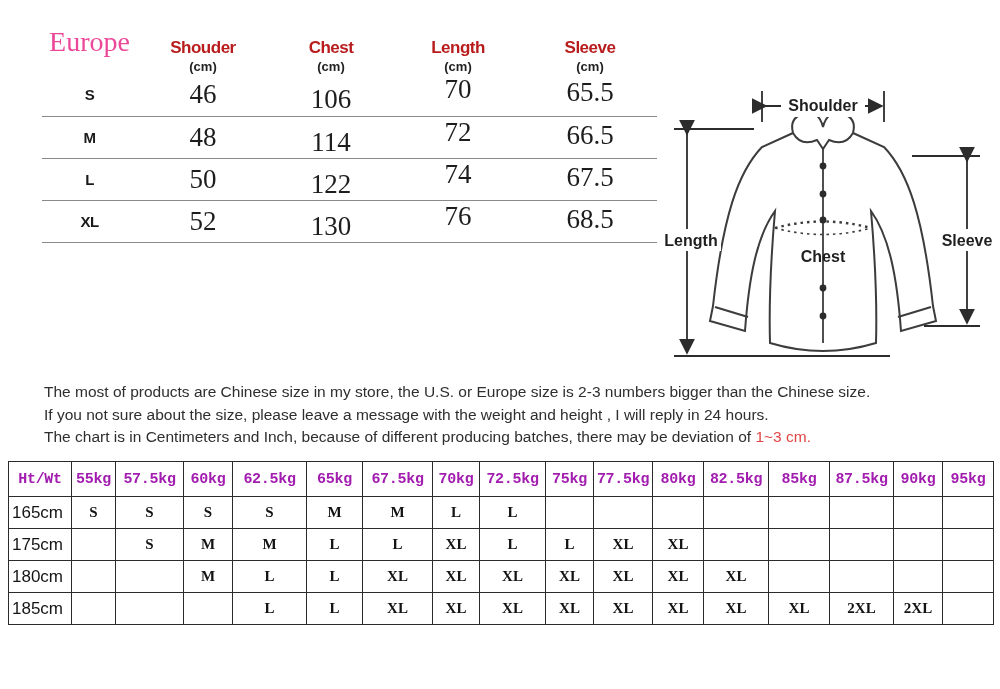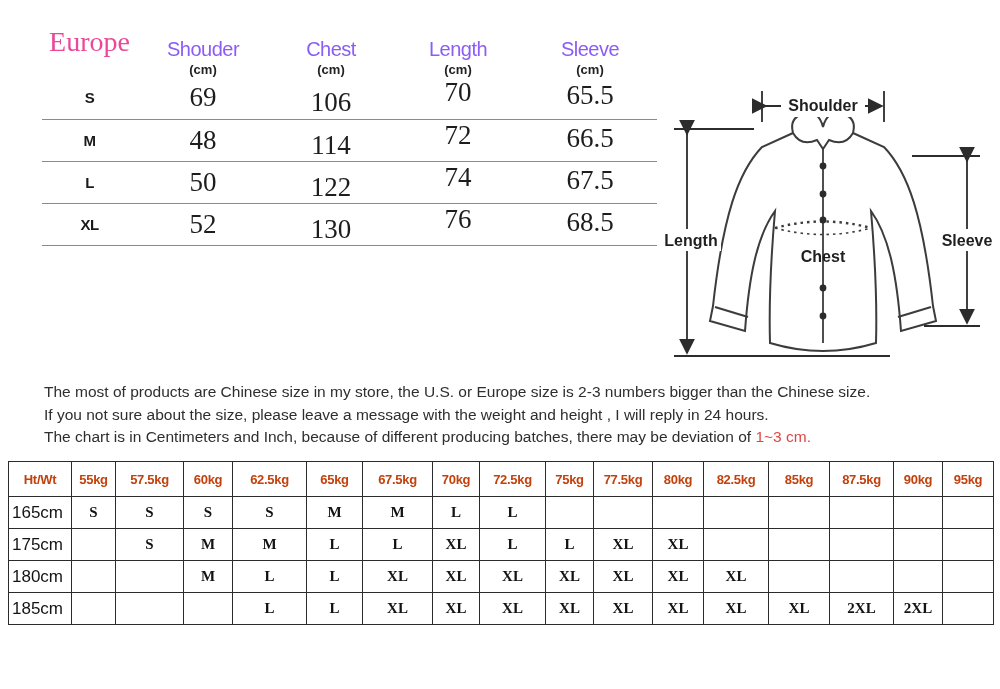--- a/index.html
+++ b/index.html
@@ -10,21 +10,21 @@
   
   .size-table-wrap{position:absolute;left:42px;top:26px;width:615px;}
   table.size-table{border-collapse:collapse;table-layout:fixed;width:615px;}
   table.size-table col.c-label{width:95px;}
   table.size-table col.c-shoulder{width:132px;}
   table.size-table col.c-chest{width:124px;}
   table.size-table col.c-length{width:130px;}
   table.size-table col.c-sleeve{width:134px;}
   .size-table th{vertical-align:top;padding:0;text-align:center;font-weight:normal;}
   .europe{font-family:"Liberation Serif",serif;font-size:28px;color:#ec4899;padding-top:14px;text-align:center;}
-  .hcol .h1{font-family:"Liberation Sans",sans-serif;font-weight:normal;font-size:20px;color:#8b5cf6;padding-top:12px;letter-spacing:-0.5px;}
+  .hcol .h1{font-family:"Liberation Sans",sans-serif;font-weight:bold;font-size:17px;color:#b91c1c;padding-top:12px;letter-spacing:-0.5px;}
   .hcol .h2{font-family:"Liberation Sans",sans-serif;font-weight:bold;font-size:13px;color:#222;margin-top:1px;}
   .size-table tbody tr{height:42px;border-bottom:1px solid #8a8a8a;}
   .size-table tbody tr.xxxl{height:45px;border-bottom:3px solid #111;}
   .size-table td{padding:0;text-align:center;vertical-align:middle;}
   td.slabel{font-family:"Liberation Sans",sans-serif;font-weight:bold;font-size:15px;color:#1a1a1a;letter-spacing:-0.5px;}
   tr.xxxl td.slabel{font-family:"Liberation Serif",serif;font-weight:normal;font-size:24px;letter-spacing:1px;}
   td.sval{font-family:"Liberation Serif",serif;font-size:27px;color:#1d1d1d;}
   tr.xxxl td.sval{font-size:31px;}
   td.sval.c1{transform:translateY(5px);margin-top:26px;}
   td.sval.c2{transform:translateY(-5px);}
@@ -35,21 +35,21 @@
   .dlabel{font-family:"Liberation Sans",sans-serif;font-weight:bold;font-size:16px;fill:#1f1f1f;}
   
   .notes{position:absolute;left:44px;top:381px;width:930px;font-size:15.5px;color:#2e2e2e;line-height:22.5px;}
   .notes .hl{color:#e24444;}
   
   .fit-table-wrap{position:absolute;left:8px;top:461px;width:985px;}
   table.fit-table{border-collapse:collapse;table-layout:fixed;width:985px;}
   .fit-table th,.fit-table td{border:1.5px solid #2b2b2b;padding:0;text-align:center;overflow:hidden;}
   .fit-table thead tr{height:35px;}
   .fit-table tbody tr{height:32px;}
-  .fit-table th{font-family:Liberation Sans, sans-serif;font-weight:bold;font-size:13px;color:#c2410c;letter-spacing:-0.3px;}
+  .fit-table th{font-family:Liberation Mono, monospace;font-weight:bold;font-size:15px;color:#a21caf;letter-spacing:-0.3px;}
   .fit-table td.hcol2{font-family:"Liberation Sans",sans-serif;font-weight:normal;font-size:17px;text-align:left;padding-left:3px;color:#141414;}
   .fit-table td.fval{font-family:"Liberation Serif",serif;font-weight:bold;font-size:15px;color:#131313;}
 </style>
 </head>
 <body>
 
 <div class="size-table-wrap">
   <table class="size-table">
     <colgroup>
       <col class="c-label">
@@ -75,21 +75,21 @@
         </th>
         <th class="hcol">
           <div class="h1">Sleeve</div>
           <div class="h2">(cm)</div>
         </th>
       </tr>
     </thead>
     <tbody id="size-rows">
         <tr>
           <td class="slabel">S</td>
-          <td class="sval c0">69</td>
+          <td class="sval c0">46</td>
           <td class="sval c1">106</td>
           <td class="sval c2">70</td>
           <td class="sval c3">65.5</td>
         </tr>
         <tr>
           <td class="slabel">M</td>
           <td class="sval c0">48</td>
           <td class="sval c1">114</td>
           <td class="sval c2">72</td>
           <td class="sval c3">66.5</td>

